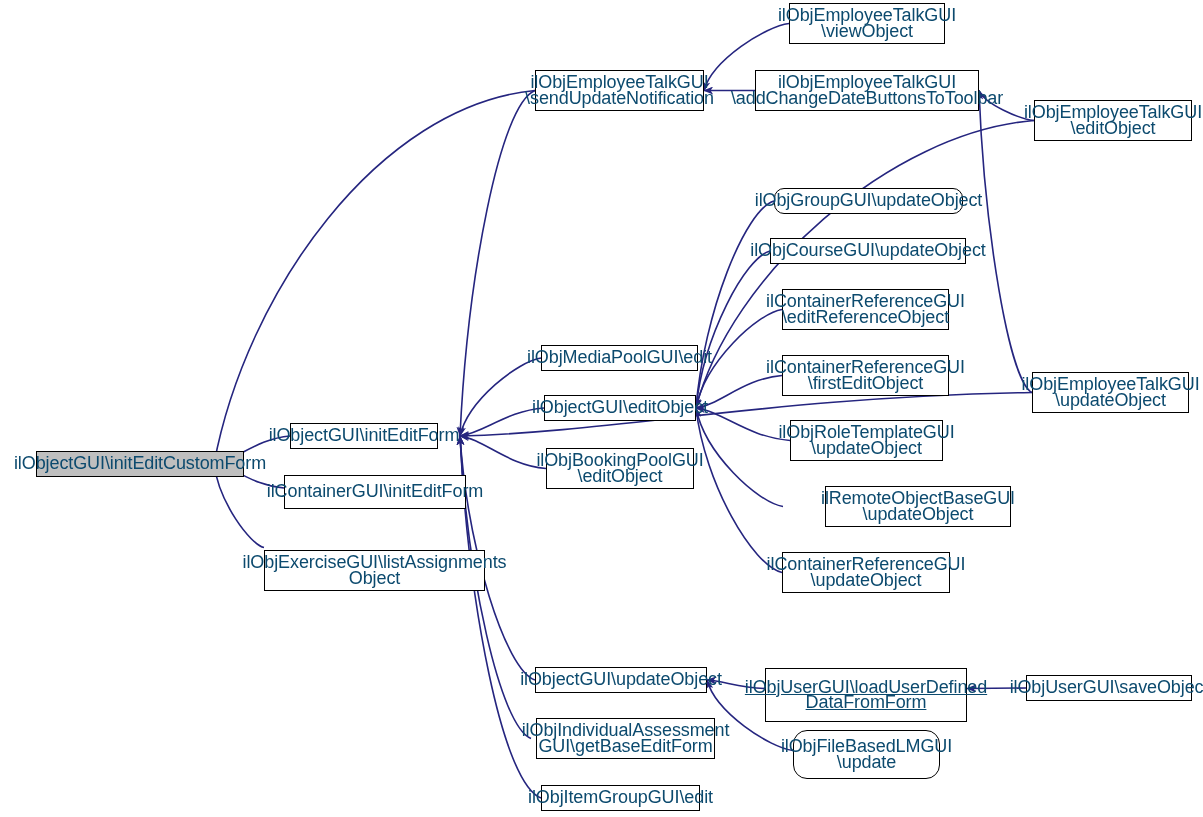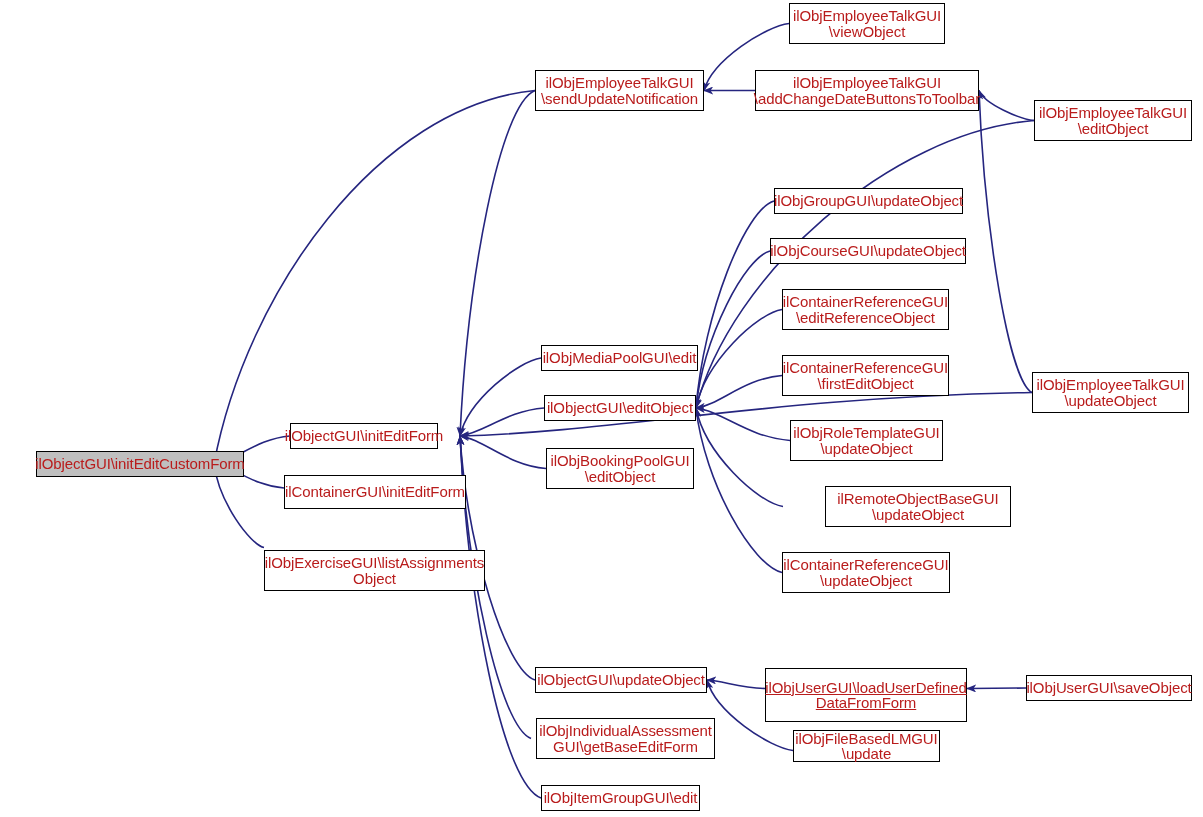--- a/index.html
+++ b/index.html
@@ -21,22 +21,22 @@
     top: 0;
     width: 1203px;
     height: 817px;
     pointer-events: none;
   }
   .node {
     position: absolute;
     box-sizing: border-box;
     border: 1px solid #000000;
     background: #ffffff;
-    color: #b91c1c;
-    font-size: 15px;
+    color: #0c4a6e;
+    font-size: 18px;
     line-height: 15.5px;
     display: flex;
     align-items: center;
     justify-content: center;
     text-align: center;
     white-space: pre;
     letter-spacing: -0.1px;
     z-index: 5;
   }
   .node.current {
@@ -99,37 +99,37 @@
       <div class="node thick" style="left: 546px; top: 448px; width: 148px; height: 41px;">ilObjBookingPoolGUI
 \editObject</div>
       <div class="node thick" style="left: 535px; top: 70px; width: 169px; height: 41px;">ilObjEmployeeTalkGUI
 \sendUpdateNotification</div>
       <div class="node thick" style="left: 789px; top: 3px; width: 156px; height: 41px;">ilObjEmployeeTalkGUI
 \viewObject</div>
       <div class="node thick" style="left: 755px; top: 70px; width: 224px; height: 41px;">ilObjEmployeeTalkGUI
 \addChangeDateButtonsToToolbar</div>
       <div class="node thick" style="left: 1034px; top: 100px; width: 158px; height: 41px;">ilObjEmployeeTalkGUI
 \editObject</div>
-      <div class="node thick" style="left: 774px; top: 188px; width: 189px; height: 26px;">ilObjGroupGUI\updateObject</div>
+      <div class="node thick" style="left: 774px; top: 188px; width: 189px; height: 26px; border-radius: 10px;">ilObjGroupGUI\updateObject</div>
       <div class="node thick" style="left: 770px; top: 238px; width: 196px; height: 26px;">ilObjCourseGUI\updateObject</div>
       <div class="node thick" style="left: 782px; top: 289px; width: 167px; height: 41px;">ilContainerReferenceGUI
 \editReferenceObject</div>
       <div class="node thick" style="left: 782px; top: 355px; width: 167px; height: 41px;">ilContainerReferenceGUI
 \firstEditObject</div>
       <div class="node thick" style="left: 790px; top: 420px; width: 153px; height: 41px;">ilObjRoleTemplateGUI
 \updateObject</div>
       <div class="node thick" style="left: 783px; top: 486px; width: 186px; height: 41px; margin-left: 42px;">ilRemoteObjectBaseGUI
 \updateObject</div>
       <div class="node thick" style="left: 782px; top: 552px; width: 168px; height: 41px;">ilContainerReferenceGUI
 \updateObject</div>
       <div class="node thick" style="left: 1032px; top: 372px; width: 157px; height: 41px;">ilObjEmployeeTalkGUI
 \updateObject</div>
       <div class="node thick" style="left: 535px; top: 667px; width: 172px; height: 26px;">ilObjectGUI\updateObject</div>
       <div class="node thick" style="left: 536px; top: 718px; width: 179px; height: 41px;">ilObjIndividualAssessment
 GUI\getBaseEditForm</div>
       <div class="node thick" style="left: 541px; top: 785px; width: 159px; height: 26px;">ilObjItemGroupGUI\edit</div>
       <div class="node thick" style="left: 765px; top: 668px; width: 202px; height: 54px; text-decoration: underline;">ilObjUserGUI\loadUserDefined
 DataFromForm</div>
       <div class="node thick" style="left: 1026px; top: 675px; width: 166px; height: 26px;">ilObjUserGUI\saveObject</div>
-      <div class="node thick" style="left: 793px; top: 730px; width: 147px; height: 32px;">ilObjFileBasedLMGUI
+      <div class="node thick" style="left: 793px; top: 730px; width: 147px; height: 49px; border-radius: 14px;">ilObjFileBasedLMGUI
 \update</div>
     </div>
 </div>
 
 </body></html>

